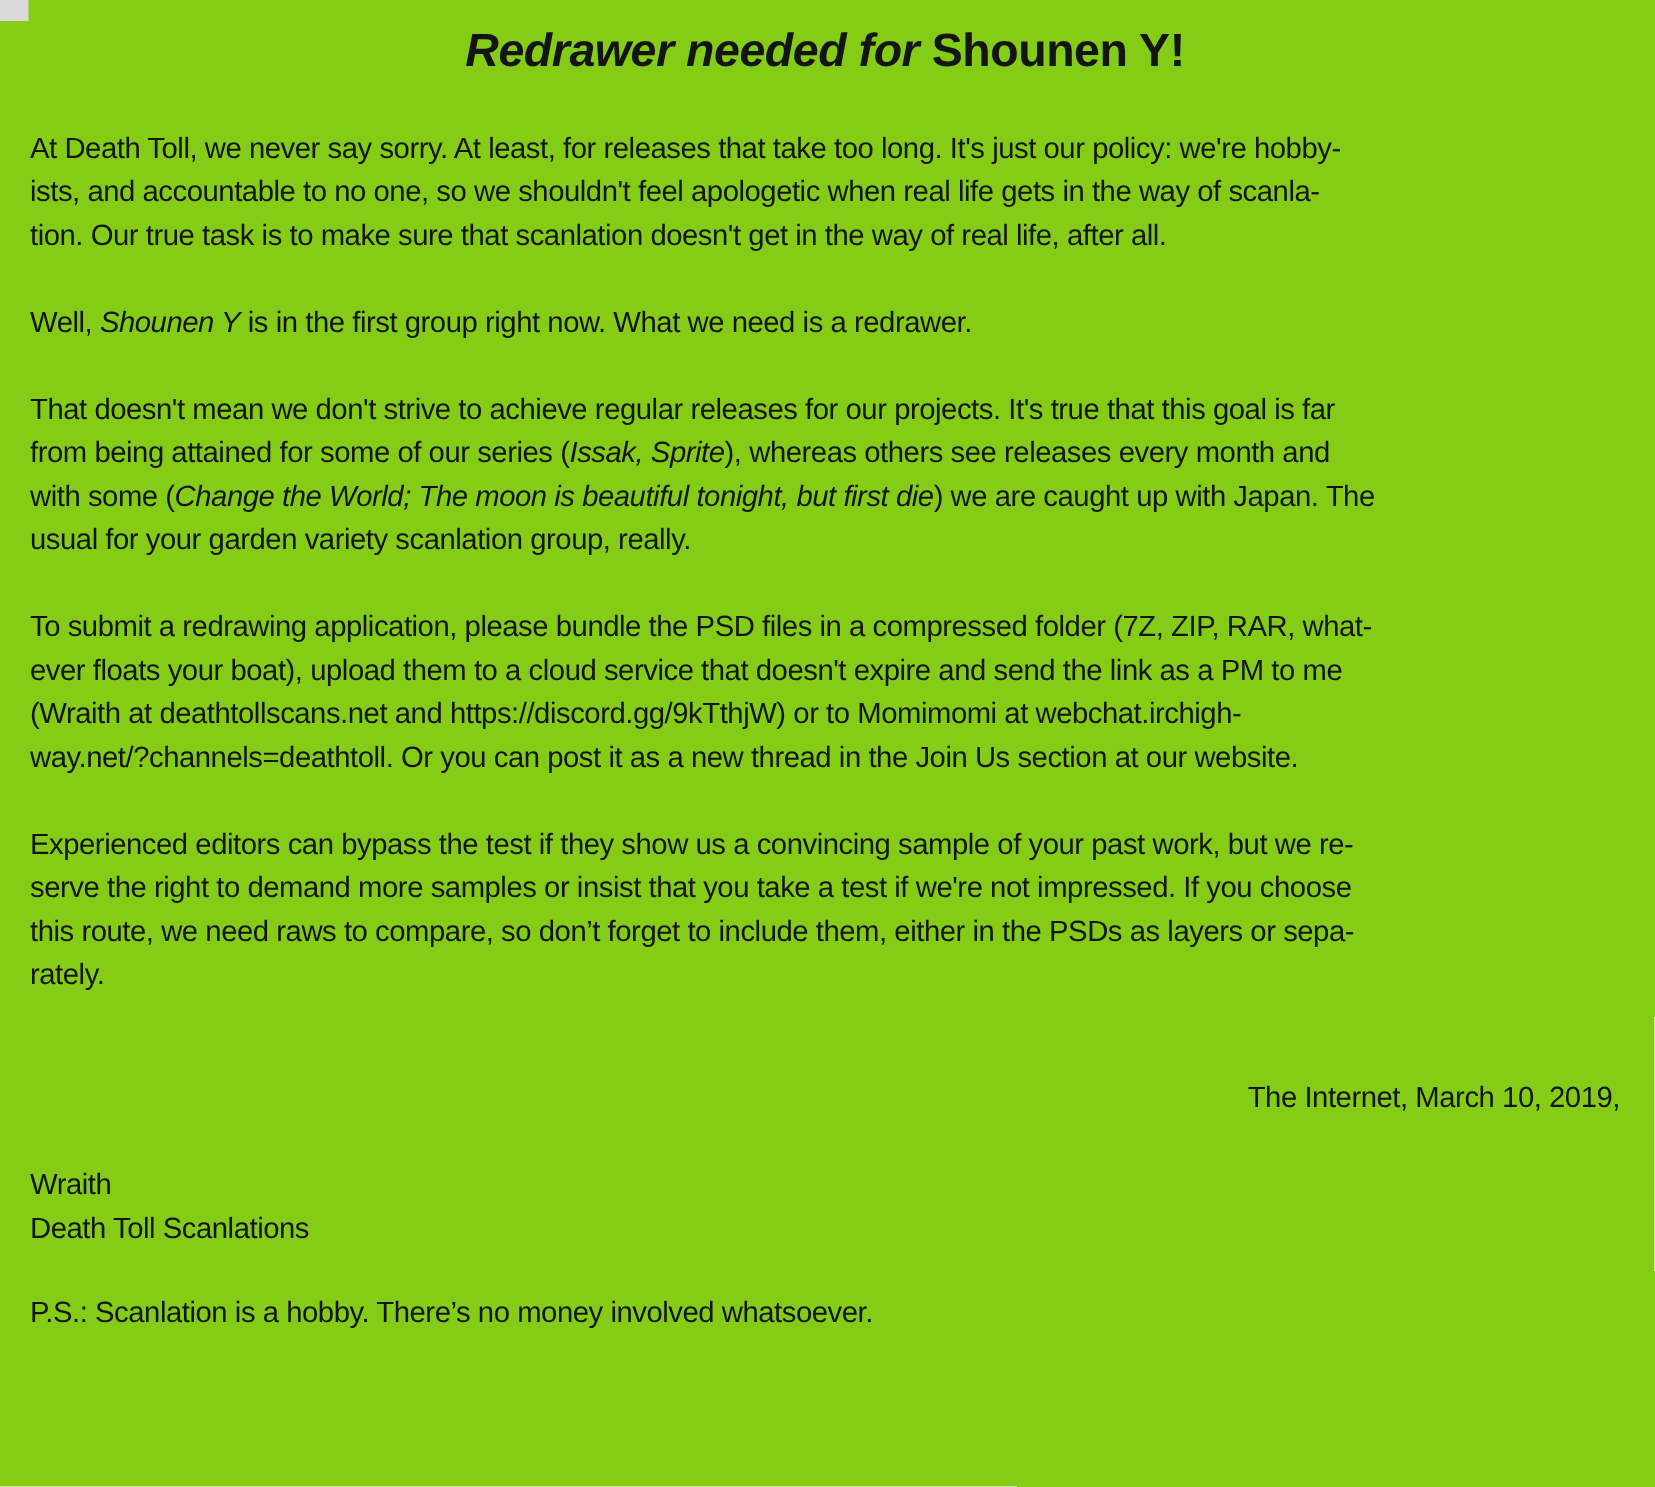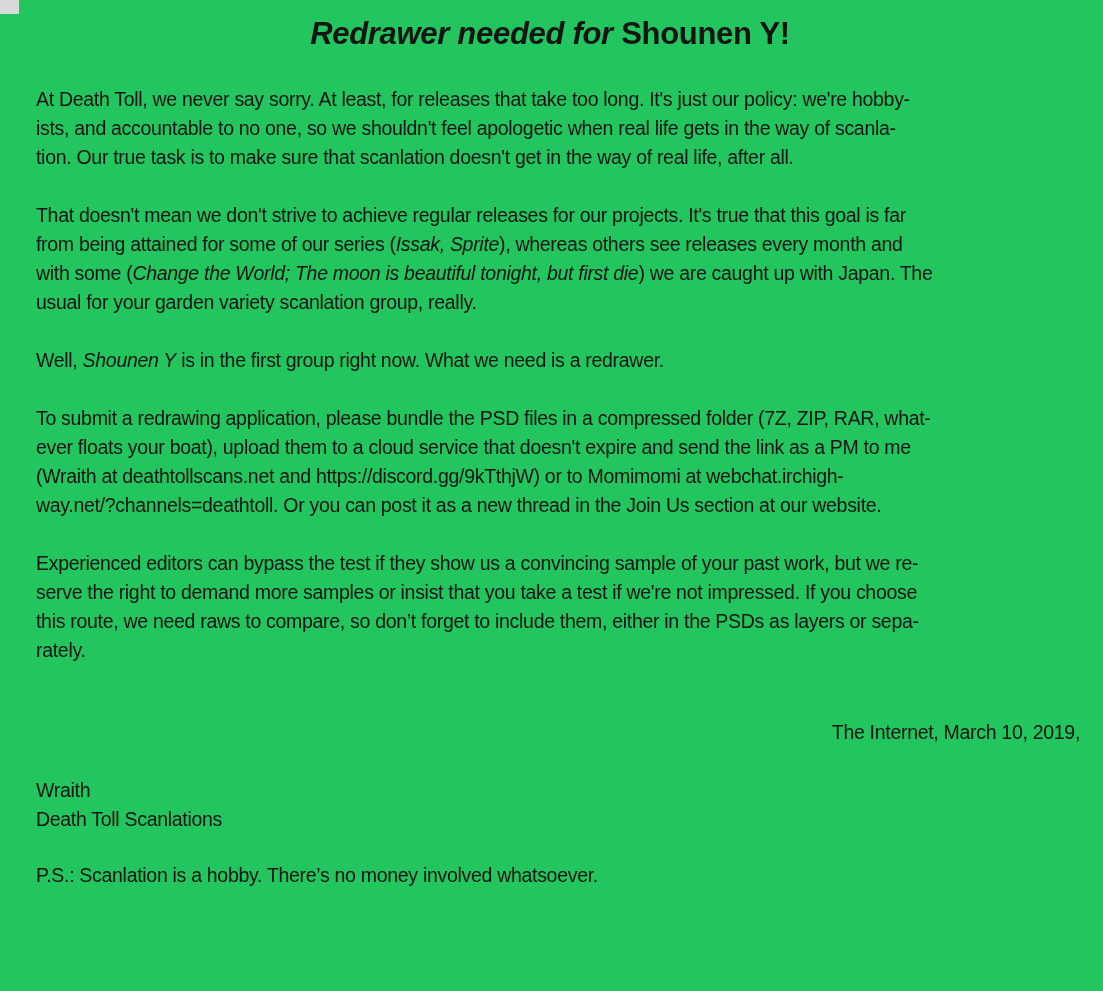--- a/index.html
+++ b/index.html
@@ -4,21 +4,21 @@
 <style>
   html, body {
     margin: 0;
     padding: 0;
     background: #ffffff;
   }
   .page {
     position: relative;
     width: 1103px;
     height: 991px;
-    background: #22c55e;
+    background: #84cc16;
     color: #141414;
     font-family: "Liberation Sans", sans-serif;
     overflow: hidden;
     box-sizing: border-box;
     padding: 14px 23px 0 20px;
   }
   .scan-artifact {
     position: absolute;
     left: 0;
     top: 0;
@@ -29,21 +29,21 @@
   h1.title {
     margin: 0 0 31px 0;
     text-align: center;
     font-size: 31px;
     line-height: 40px;
     font-weight: 700;
     white-space: pre-line;
     letter-spacing: -0.3px;
   }
   p.para {
-    margin: 0 0 29px 16px;
+    margin: 0 0 29px 0;
     font-size: 19.5px;
     line-height: 29px;
     letter-spacing: -0.3px;
     white-space: pre-line;
   }
   p.dateline {
     margin-top: 53px;
     text-align: right;
   }
   p.signature {
@@ -67,26 +67,26 @@
 
 <div class="page">
   <div class="scan-artifact"></div>
 
   <h1 class="title"><span class="it bd">Redrawer needed for </span><span class="bd">Shounen Y!</span></h1>
 
   <p class="para"><span>At Death Toll, we never say sorry. At least, for releases that take too long. It's just our policy: we're hobby-
 ists, and accountable to no one, so we shouldn't feel apologetic when real life gets in the way of scanla-
 tion. Our true task is to make sure that scanlation doesn't get in the way of real life, after all.</span></p>
 
+  <p class="para"><span>Well, </span><span class="it">Shounen Y</span><span> is in the first group right now. What we need is a redrawer.</span></p>
+
   <p class="para"><span>That doesn't mean we don't strive to achieve regular releases for our projects. It's true that this goal is far
 from being attained for some of our series (</span><span class="it">Issak, Sprite</span><span>), whereas others see releases every month and
 with some (</span><span class="it">Change the World; The moon is beautiful tonight, but first die</span><span>) we are caught up with Japan. The
 usual for your garden variety scanlation group, really.</span></p>
-
-  <p class="para"><span>Well, </span><span class="it">Shounen Y</span><span> is in the first group right now. What we need is a redrawer.</span></p>
 
 
   <p class="para"><span>To submit a redrawing application, please bundle the PSD files in a compressed folder (7Z, ZIP, RAR, what-
 ever floats your boat), upload them to a cloud service that doesn't expire and send the link as a PM to me
 (Wraith at deathtollscans.net and https://discord.gg/9kTthjW) or to Momimomi at webchat.irchigh-
 way.net/?channels=deathtoll. Or you can post it as a new thread in the Join Us section at our website.</span></p>
 
   <p class="para"><span>Experienced editors can bypass the test if they show us a convincing sample of your past work, but we re-
 serve the right to demand more samples or insist that you take a test if we're not impressed. If you choose
 this route, we need raws to compare, so don’t forget to include them, either in the PSDs as layers or sepa-

